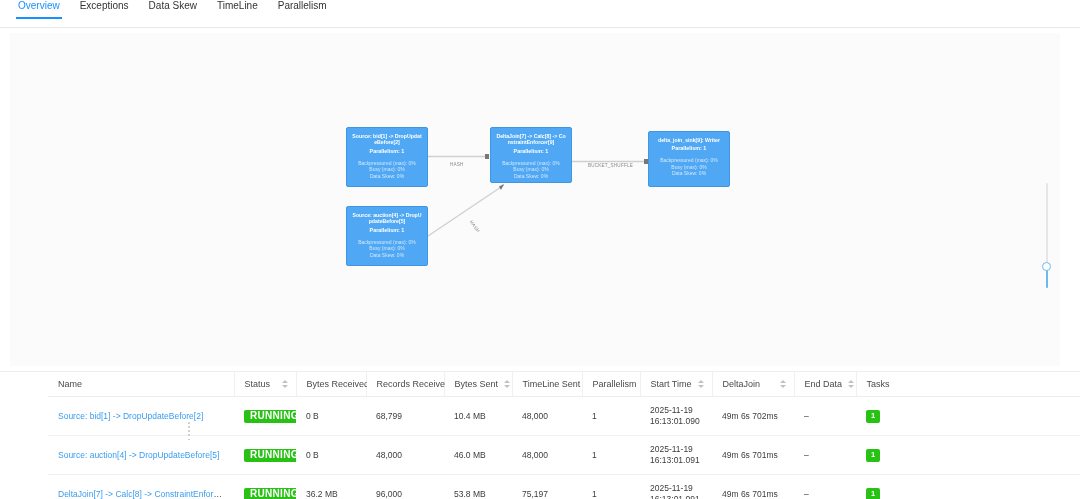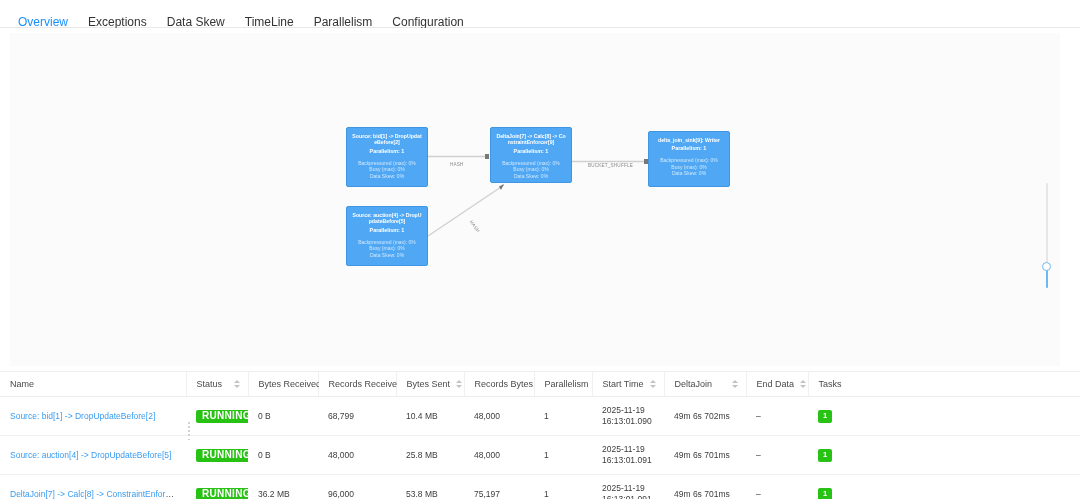--- a/index.html
+++ b/index.html
@@ -15,23 +15,23 @@
   
   #tabbar {
     height: 28px;
     display: flex;
     align-items: flex-start;
     padding: 0 0 0 8px;
     border-bottom: 1px solid #e8e8e8;
     background: #ffffff;
   }
   .tab {
-    font-size: 12px;
+    font-size: 10px;
     line-height: 11px;
-    padding: 17px 10px 8px 10px;
+    padding: 0 10px 8px 10px;
     color: #333333;
     cursor: pointer;
     position: relative;
     white-space: nowrap;
   }
   .tab.active { color: #1890ff; }
   .tab.active::after {
     content: "";
     position: absolute;
     left: 8px; right: 8px; bottom: 0;
@@ -133,20 +133,21 @@
   }
 
   
   #table-wrap {
     position: relative;
     width: 1080px;
     height: 128px;
     border-top: 1px solid #eeeeee;
     background: #ffffff;
     overflow: hidden;
+    padding-left: 48px;
   }
   table {
     width: 1080px;
     border-collapse: collapse;
     table-layout: fixed;
   }
   thead th {
     font-size: 9px;
     font-weight: normal;
     color: #4a4a4a;
@@ -249,21 +250,20 @@
 </style>
 </head>
 <body>
 
 <div id="tabbar">
   <div class="tab active">Overview</div>
   <div class="tab">Exceptions</div>
   <div class="tab">Data Skew</div>
   <div class="tab">TimeLine</div>
   <div class="tab">Parallelism</div>
-  <div class="tab">Configuration</div>
 </div>
 
 <div id="graph-area">
   <div id="graph-canvas"></div>
 
   <svg id="graph-svg">
 
     <line x1="428" y1="128.5" x2="487" y2="128.5" stroke="#d0d0d0" stroke-width="1.4"></line>
     <rect x="485" y="126" width="4" height="5" fill="#777"></rect>
 
@@ -379,21 +379,21 @@
           <div class="hdr">
               <span>Bytes Sent</span>
             <span class="sorter">
                 <i class="up"></i>
                 <i class="dn"></i>
               </span>
             </div>
         </th>
         <th class="sep">
           <div class="hdr">
-              <span>Records Bytes</span>
+              <span>TimeLine Sent</span>
             <span class="sorter">
                 <i class="up"></i>
                 <i class="dn"></i>
               </span>
             </div>
         </th>
         <th class="sep">
           <div class="hdr">
               <span>Parallelism</span>
             <span class="sorter">
@@ -448,21 +448,21 @@
         <td><span class="stamp"><span>2025-11-19</span><span>16:13:01.090</span></span></td>
         <td>49m 6s 702ms</td>
         <td>–</td>
         <td><span class="tasks-badge">1</span></td>
       </tr>
       <tr>
         <td class="name"><a>Source: auction[4] -&gt; DropUpdateBefore[5]</a></td>
         <td><span class="badge">RUNNING</span></td>
         <td>0 B</td>
         <td>48,000</td>
-        <td>25.8 MB</td>
+        <td>46.0 MB</td>
         <td>48,000</td>
         <td>1</td>
         <td><span class="stamp"><span>2025-11-19</span><span>16:13:01.091</span></span></td>
         <td>49m 6s 701ms</td>
         <td>–</td>
         <td><span class="tasks-badge">1</span></td>
       </tr>
       <tr>
         <td class="name"><a>DeltaJoin[7] -&gt; Calc[8] -&gt; ConstraintEnforcer[9]</a></td>
         <td><span class="badge">RUNNING</span></td>

